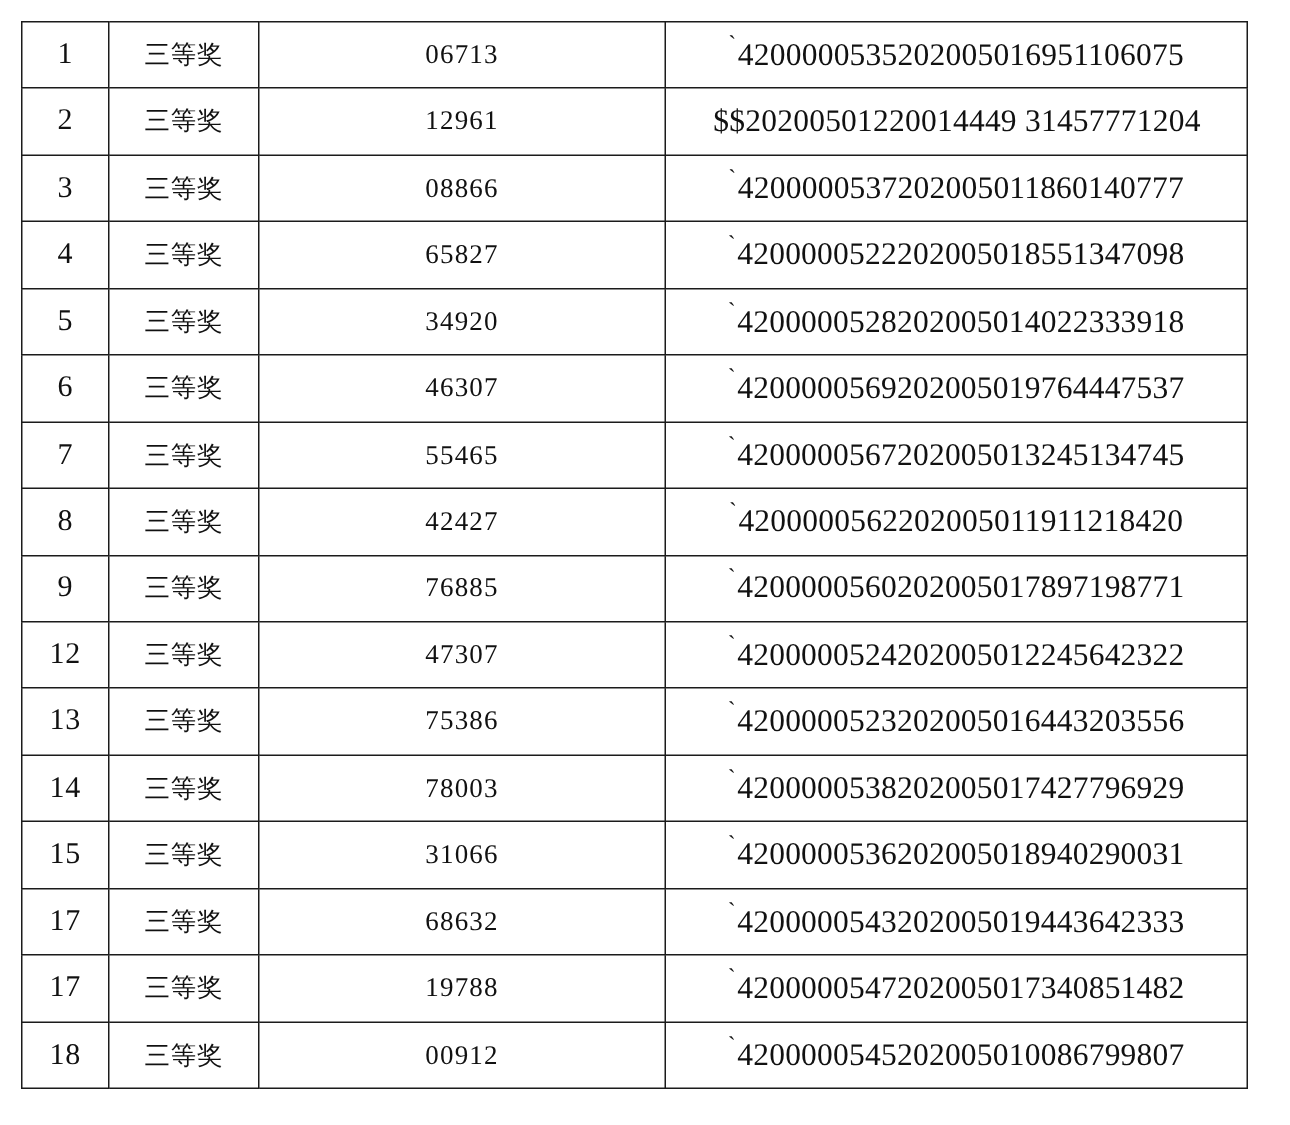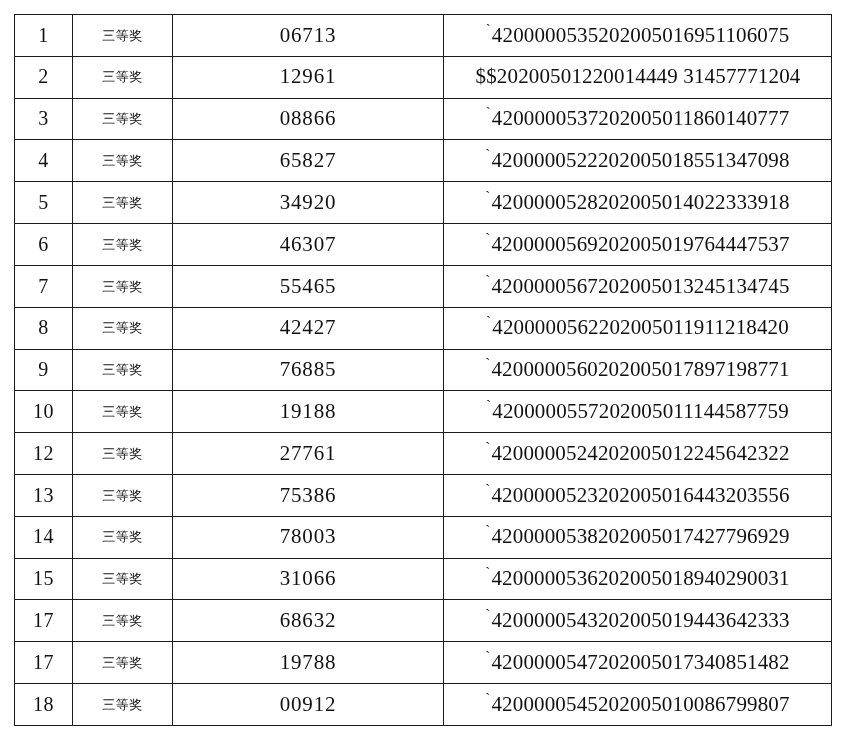--- a/index.html
+++ b/index.html
@@ -49,26 +49,26 @@
   col.c-ticket { width: 271px; }
   col.c-serial { width: 388px; }
 
   td.cell-index {
     font-size: 20px;
     letter-spacing: 0.5px;
   }
 
   td.cell-prize {
     font-family: Liberation Serif, serif;
-    font-size: 13px;
+    font-size: 17px;
     letter-spacing: 0.5px;
   }
 
   td.cell-ticket {
-    font-size: 21px;
+    font-size: 18px;
     letter-spacing: 0.8px;
   }
 
   td.cell-serial {
     font-size: 21px;
     letter-spacing: 0.15px;
   }
 
   .serial-text {
     display: inline-block;
@@ -144,29 +144,23 @@
           <td class="cell-ticket">42427</td>
           <td class="cell-serial"><span class="serial-prefix">`</span><span class="serial-text">4200000562202005011911218420</span></td>
         </tr>
         <tr>
           <td class="cell-index">9</td>
           <td class="cell-prize">三等奖</td>
           <td class="cell-ticket">76885</td>
           <td class="cell-serial"><span class="serial-prefix">`</span><span class="serial-text">4200000560202005017897198771</span></td>
         </tr>
         <tr>
-          <td class="cell-index">10</td>
-          <td class="cell-prize">三等奖</td>
-          <td class="cell-ticket">19188</td>
-          <td class="cell-serial"><span class="serial-prefix">`</span><span class="serial-text">4200000557202005011144587759</span></td>
-        </tr>
-        <tr>
           <td class="cell-index">12</td>
           <td class="cell-prize">三等奖</td>
-          <td class="cell-ticket">27761</td>
+          <td class="cell-ticket">47307</td>
           <td class="cell-serial"><span class="serial-prefix">`</span><span class="serial-text">4200000524202005012245642322</span></td>
         </tr>
         <tr>
           <td class="cell-index">13</td>
           <td class="cell-prize">三等奖</td>
           <td class="cell-ticket">75386</td>
           <td class="cell-serial"><span class="serial-prefix">`</span><span class="serial-text">4200000523202005016443203556</span></td>
         </tr>
         <tr>
           <td class="cell-index">14</td>

